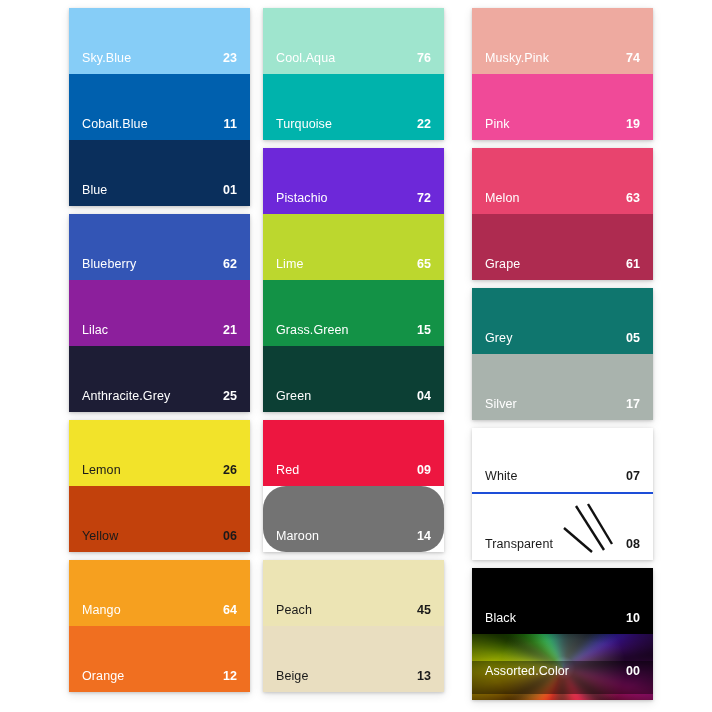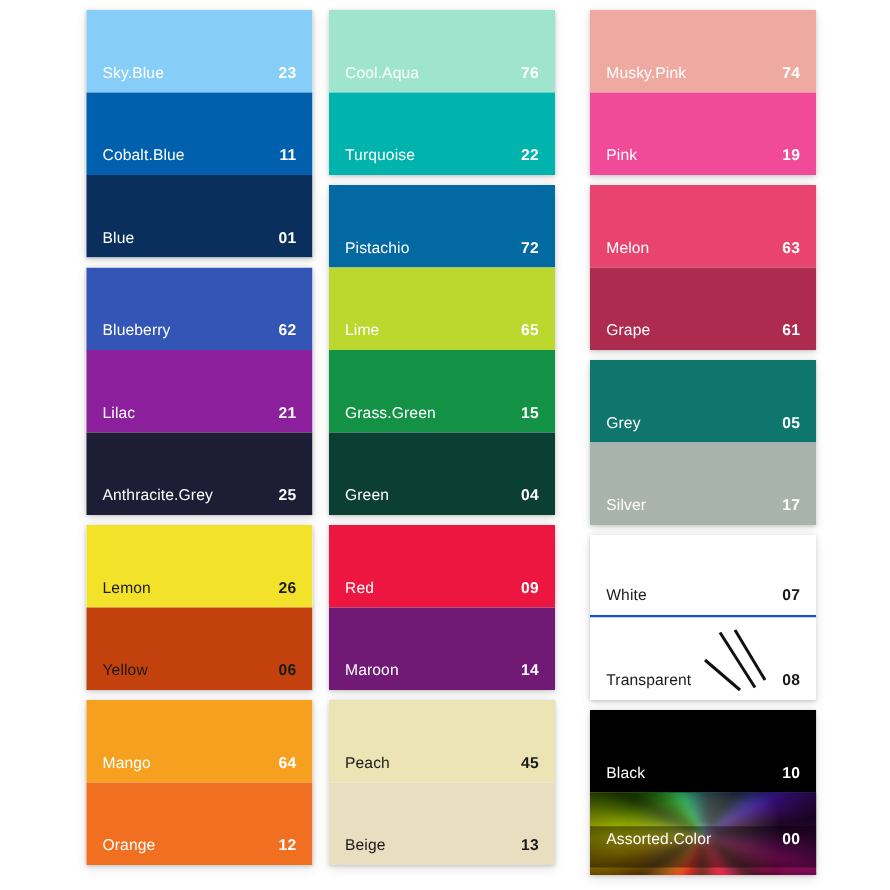--- a/index.html
+++ b/index.html
@@ -252,21 +252,21 @@
           </div>
         </div>
         <div class="swatch text-light" style="background: rgb(0, 179, 172);">
           <div class="swatch-inner">
             <span class="swatch-label">Turquoise</span>
             <span class="swatch-code">22</span>
           </div>
         </div>
       </div>
       <div class="card">
-        <div class="swatch text-light" style="background: #0369a1;">
+        <div class="swatch text-light" style="background: #6d28d9;">
           <div class="swatch-inner">
             <span class="swatch-label">Pistachio</span>
             <span class="swatch-code">72</span>
           </div>
         </div>
         <div class="swatch text-light" style="background: rgb(188, 215, 46);">
           <div class="swatch-inner">
             <span class="swatch-label">Lime</span>
             <span class="swatch-code">65</span>
           </div>
@@ -284,21 +284,21 @@
           </div>
         </div>
       </div>
       <div class="card">
         <div class="swatch text-light" style="background: rgb(237, 22, 64);">
           <div class="swatch-inner">
             <span class="swatch-label">Red</span>
             <span class="swatch-code">09</span>
           </div>
         </div>
-        <div class="swatch text-light" style="background: #701a75;">
+        <div class="swatch text-light" style="background: #737373; border-radius: 23px;">
           <div class="swatch-inner">
             <span class="swatch-label">Maroon</span>
             <span class="swatch-code">14</span>
           </div>
         </div>
       </div>
       <div class="card">
         <div class="swatch text-dark" style="background: rgb(236, 228, 180);">
           <div class="swatch-inner">
             <span class="swatch-label">Peach</span>

